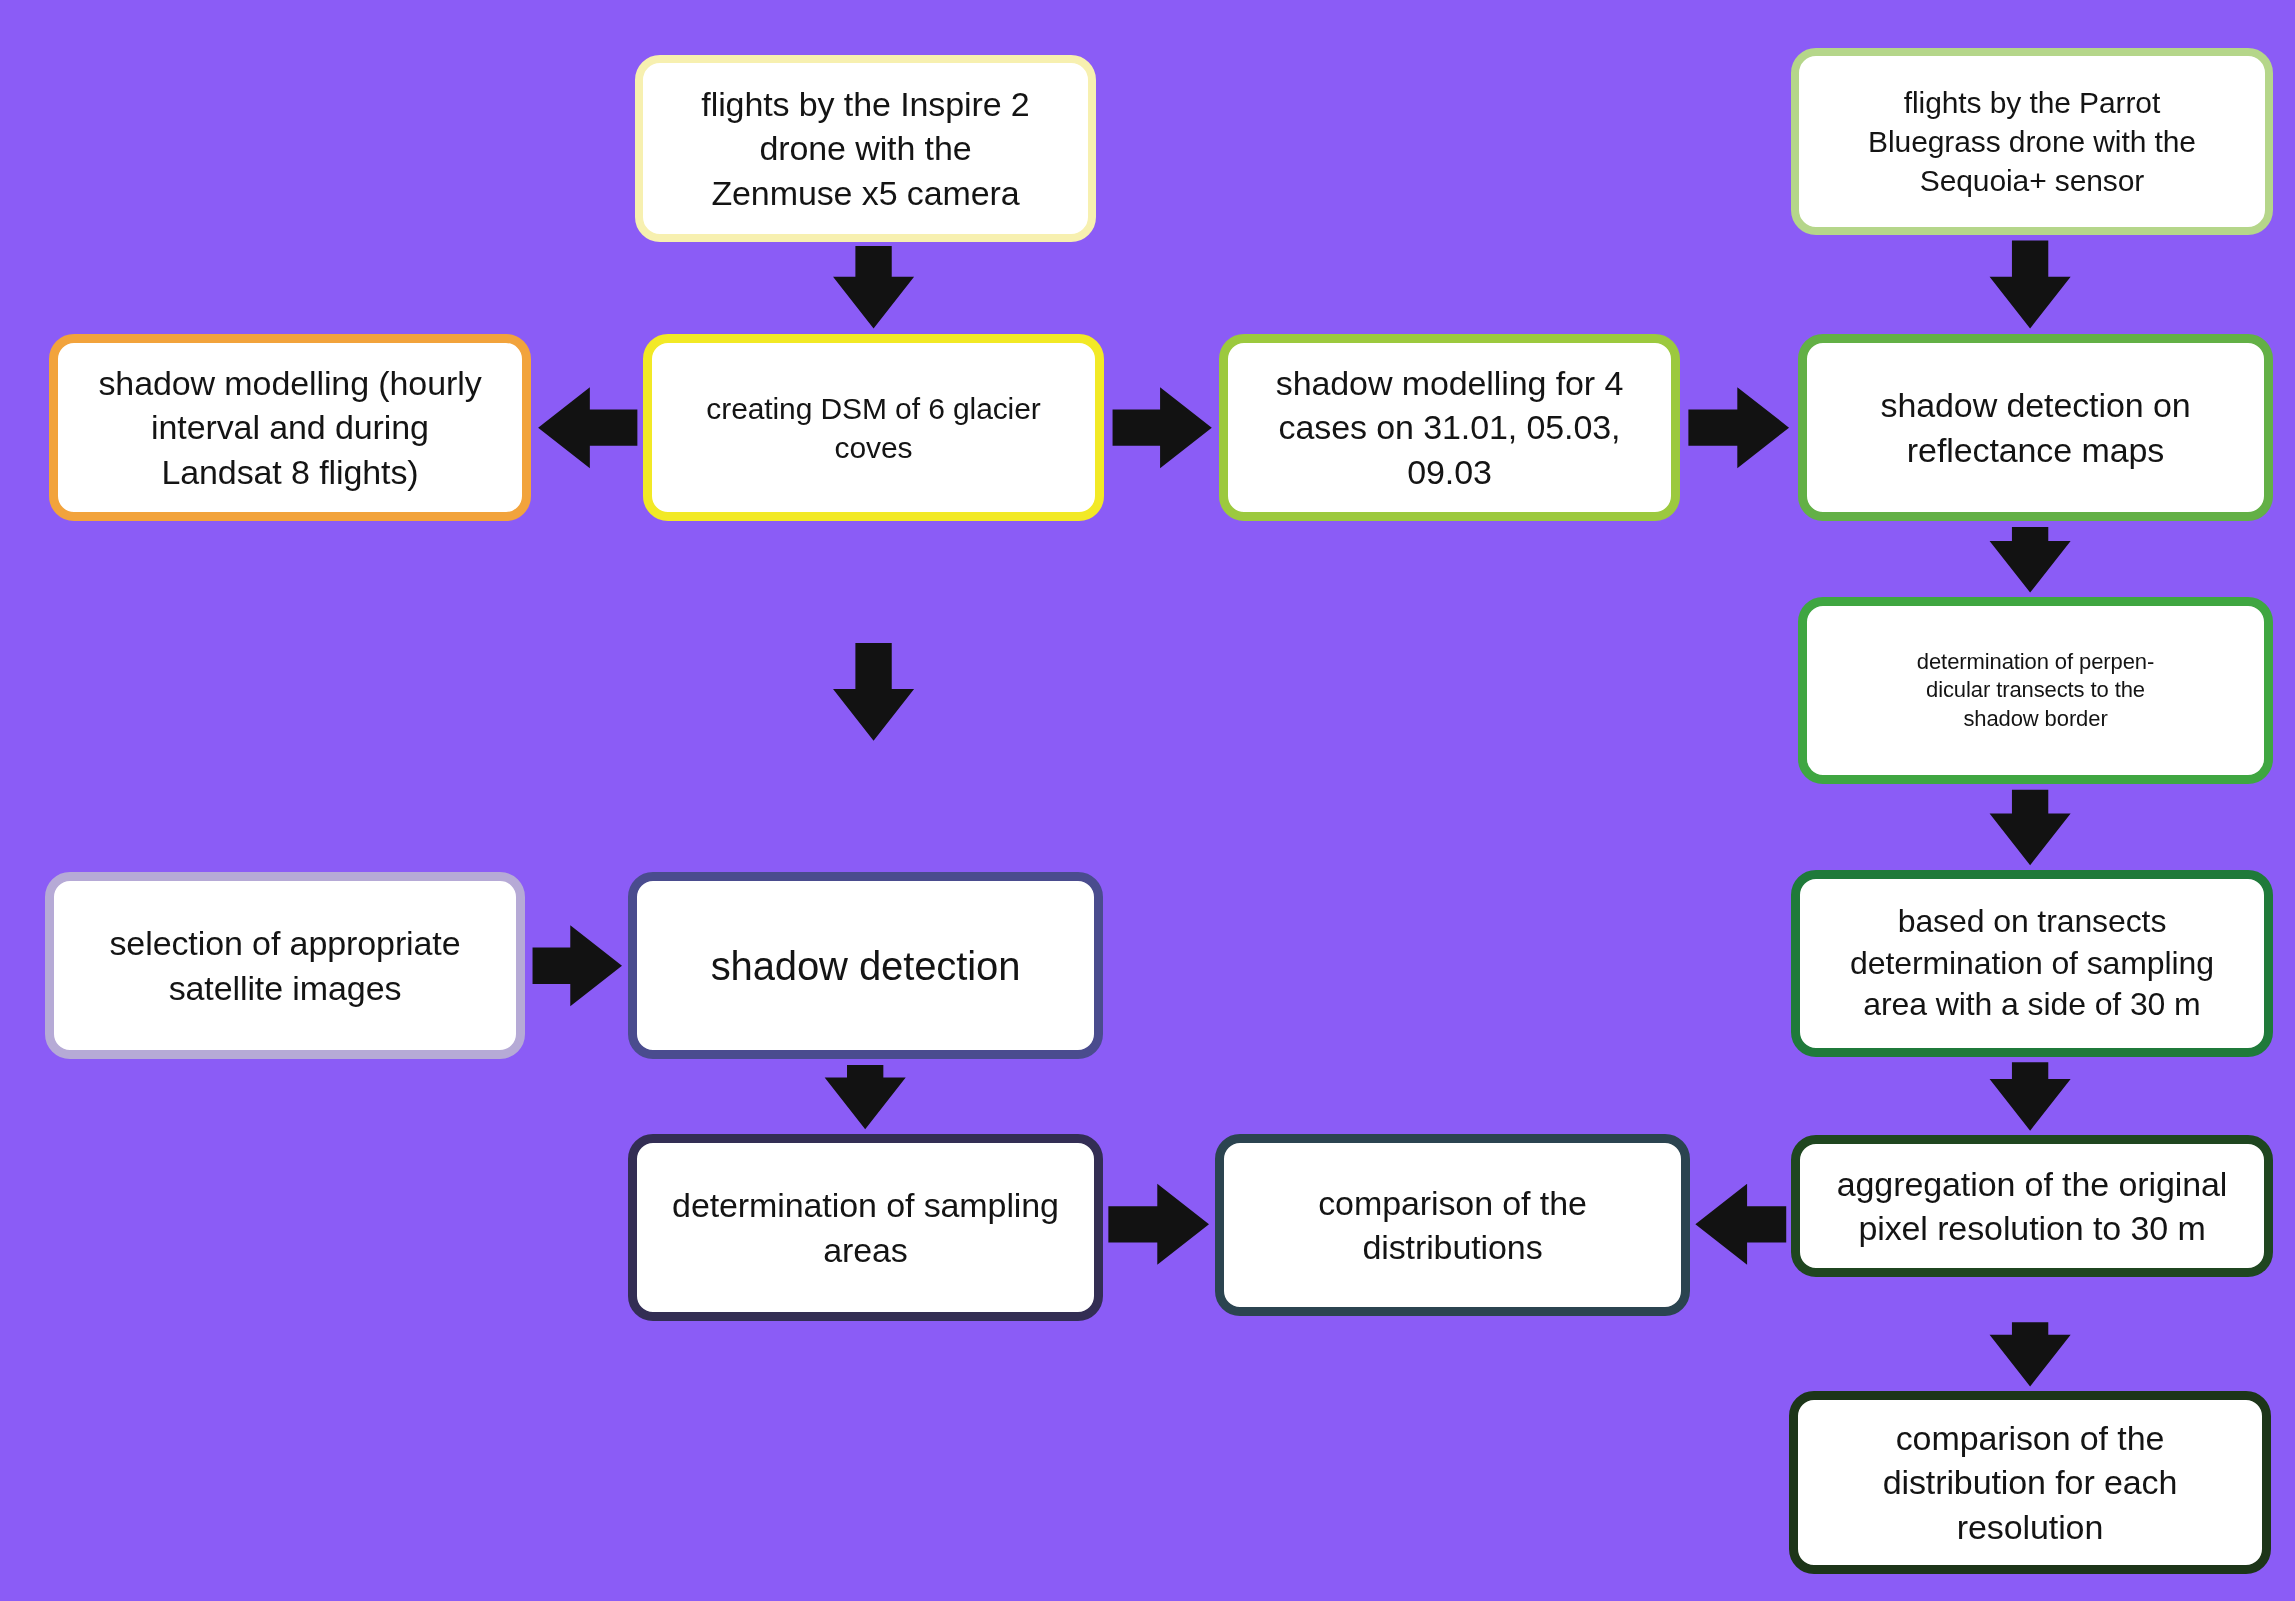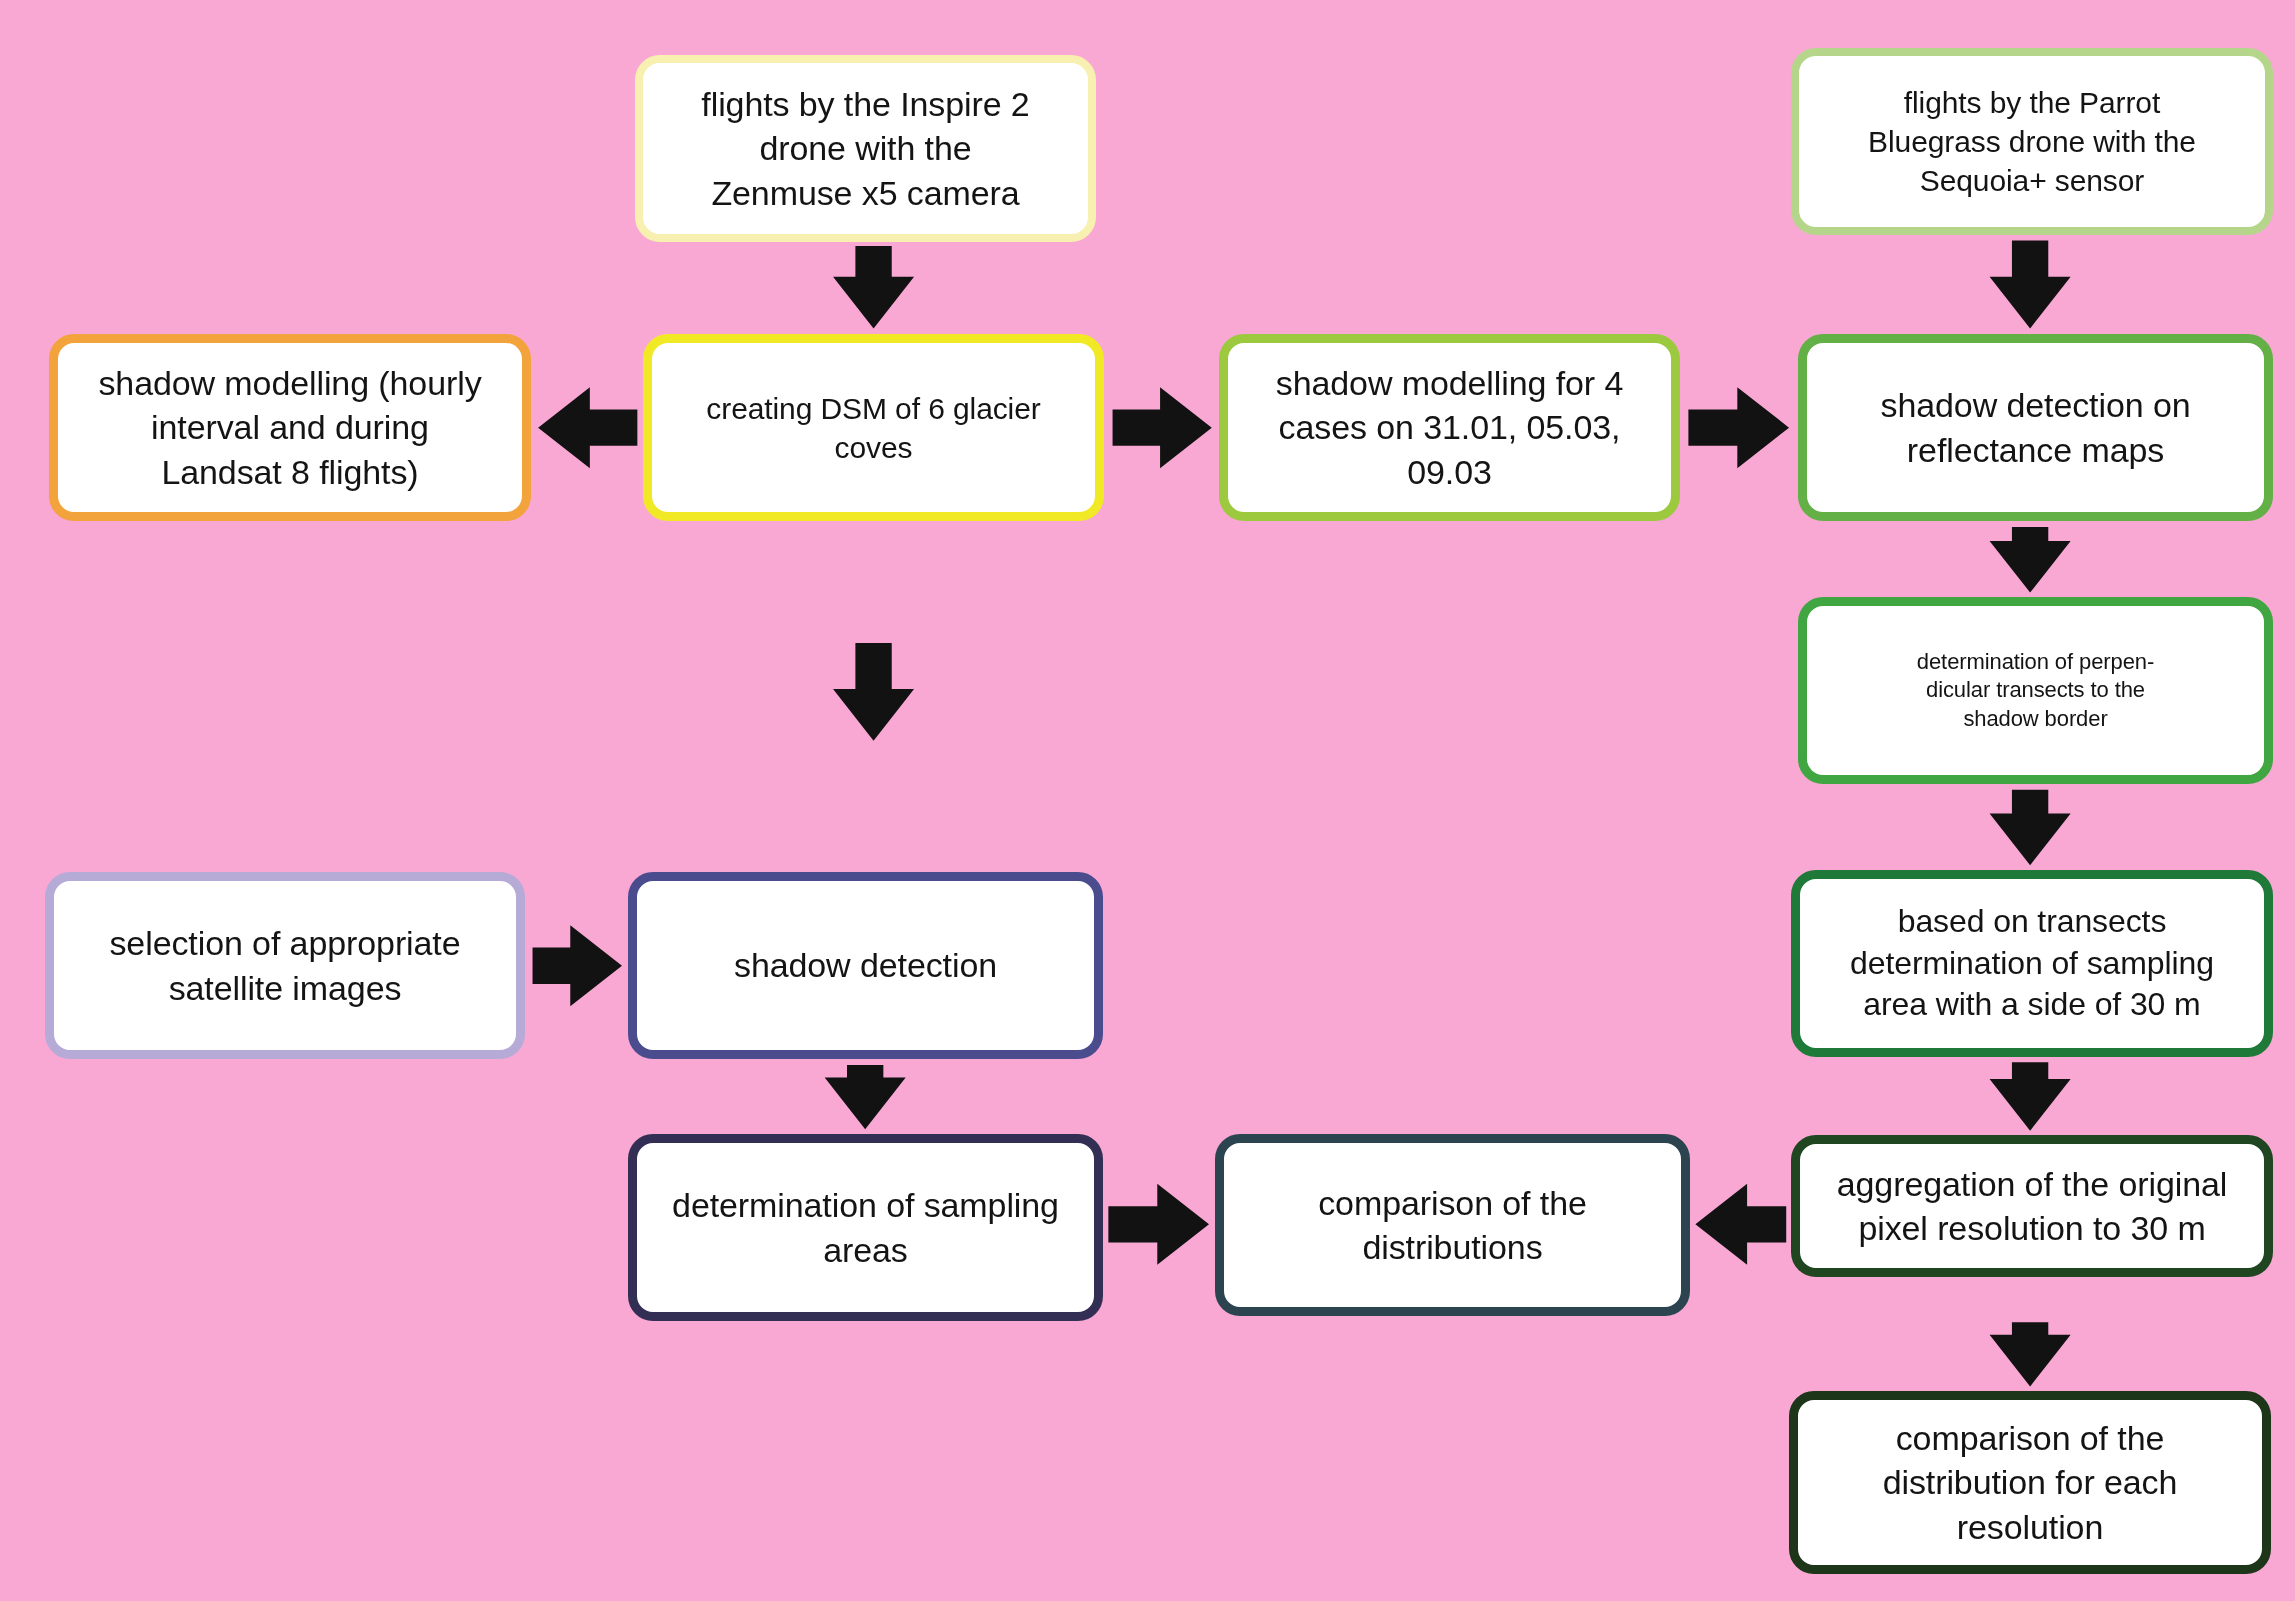--- a/index.html
+++ b/index.html
@@ -4,21 +4,21 @@
 <style>
   html, body {
     margin: 0;
     padding: 0;
     background: #ffffff;
   }
   #canvas {
     position: relative;
     width: 2295px;
     height: 1601px;
-    background: #f9a8d4;
+    background: #8b5cf6;
     overflow: hidden;
     font-family: "Liberation Sans", sans-serif;
   }
   .node {
     position: absolute;
     box-sizing: border-box;
     background: #ffffff;
     border-style: solid;
     border-radius: 25px;
     display: flex;
@@ -109,21 +109,21 @@
       </div>
       <div class="node" style="left: 1789px; top: 1391px; width: 482px; height: 183px; border-width: 9px; border-color: rgb(29, 53, 25); font-size: 34px; color: rgb(20, 20, 20);">
         <span class="label">comparison of the
 distribution for each
 resolution</span>
       </div>
       <div class="node" style="left: 45px; top: 872px; width: 480px; height: 187px; border-width: 9px; border-color: rgb(182, 170, 214); font-size: 34px; color: rgb(20, 20, 20);">
         <span class="label">selection of appropriate
 satellite images</span>
       </div>
-      <div class="node" style="left: 628px; top: 872px; width: 475px; height: 187px; border-width: 9.8px; border-color: rgb(74, 76, 142); font-size: 34px; color: rgb(20, 20, 20);">
+      <div class="node" style="left: 628px; top: 872px; width: 475px; height: 187px; border-width: 9.8px; border-color: rgb(74, 76, 142); font-size: 40px; color: rgb(20, 20, 20);">
         <span class="label">shadow detection</span>
       </div>
       <div class="node" style="left: 628px; top: 1134px; width: 475px; height: 187px; border-width: 9.8px; border-color: rgb(51, 46, 84); font-size: 34px; color: rgb(20, 20, 20);">
         <span class="label">determination of sampling
 areas</span>
       </div>
       <div class="node" style="left: 1215px; top: 1134px; width: 475px; height: 182px; border-width: 9.8px; border-color: rgb(43, 68, 80); font-size: 34px; color: rgb(20, 20, 20);">
         <span class="label">comparison of the
 distributions</span>
       </div>

